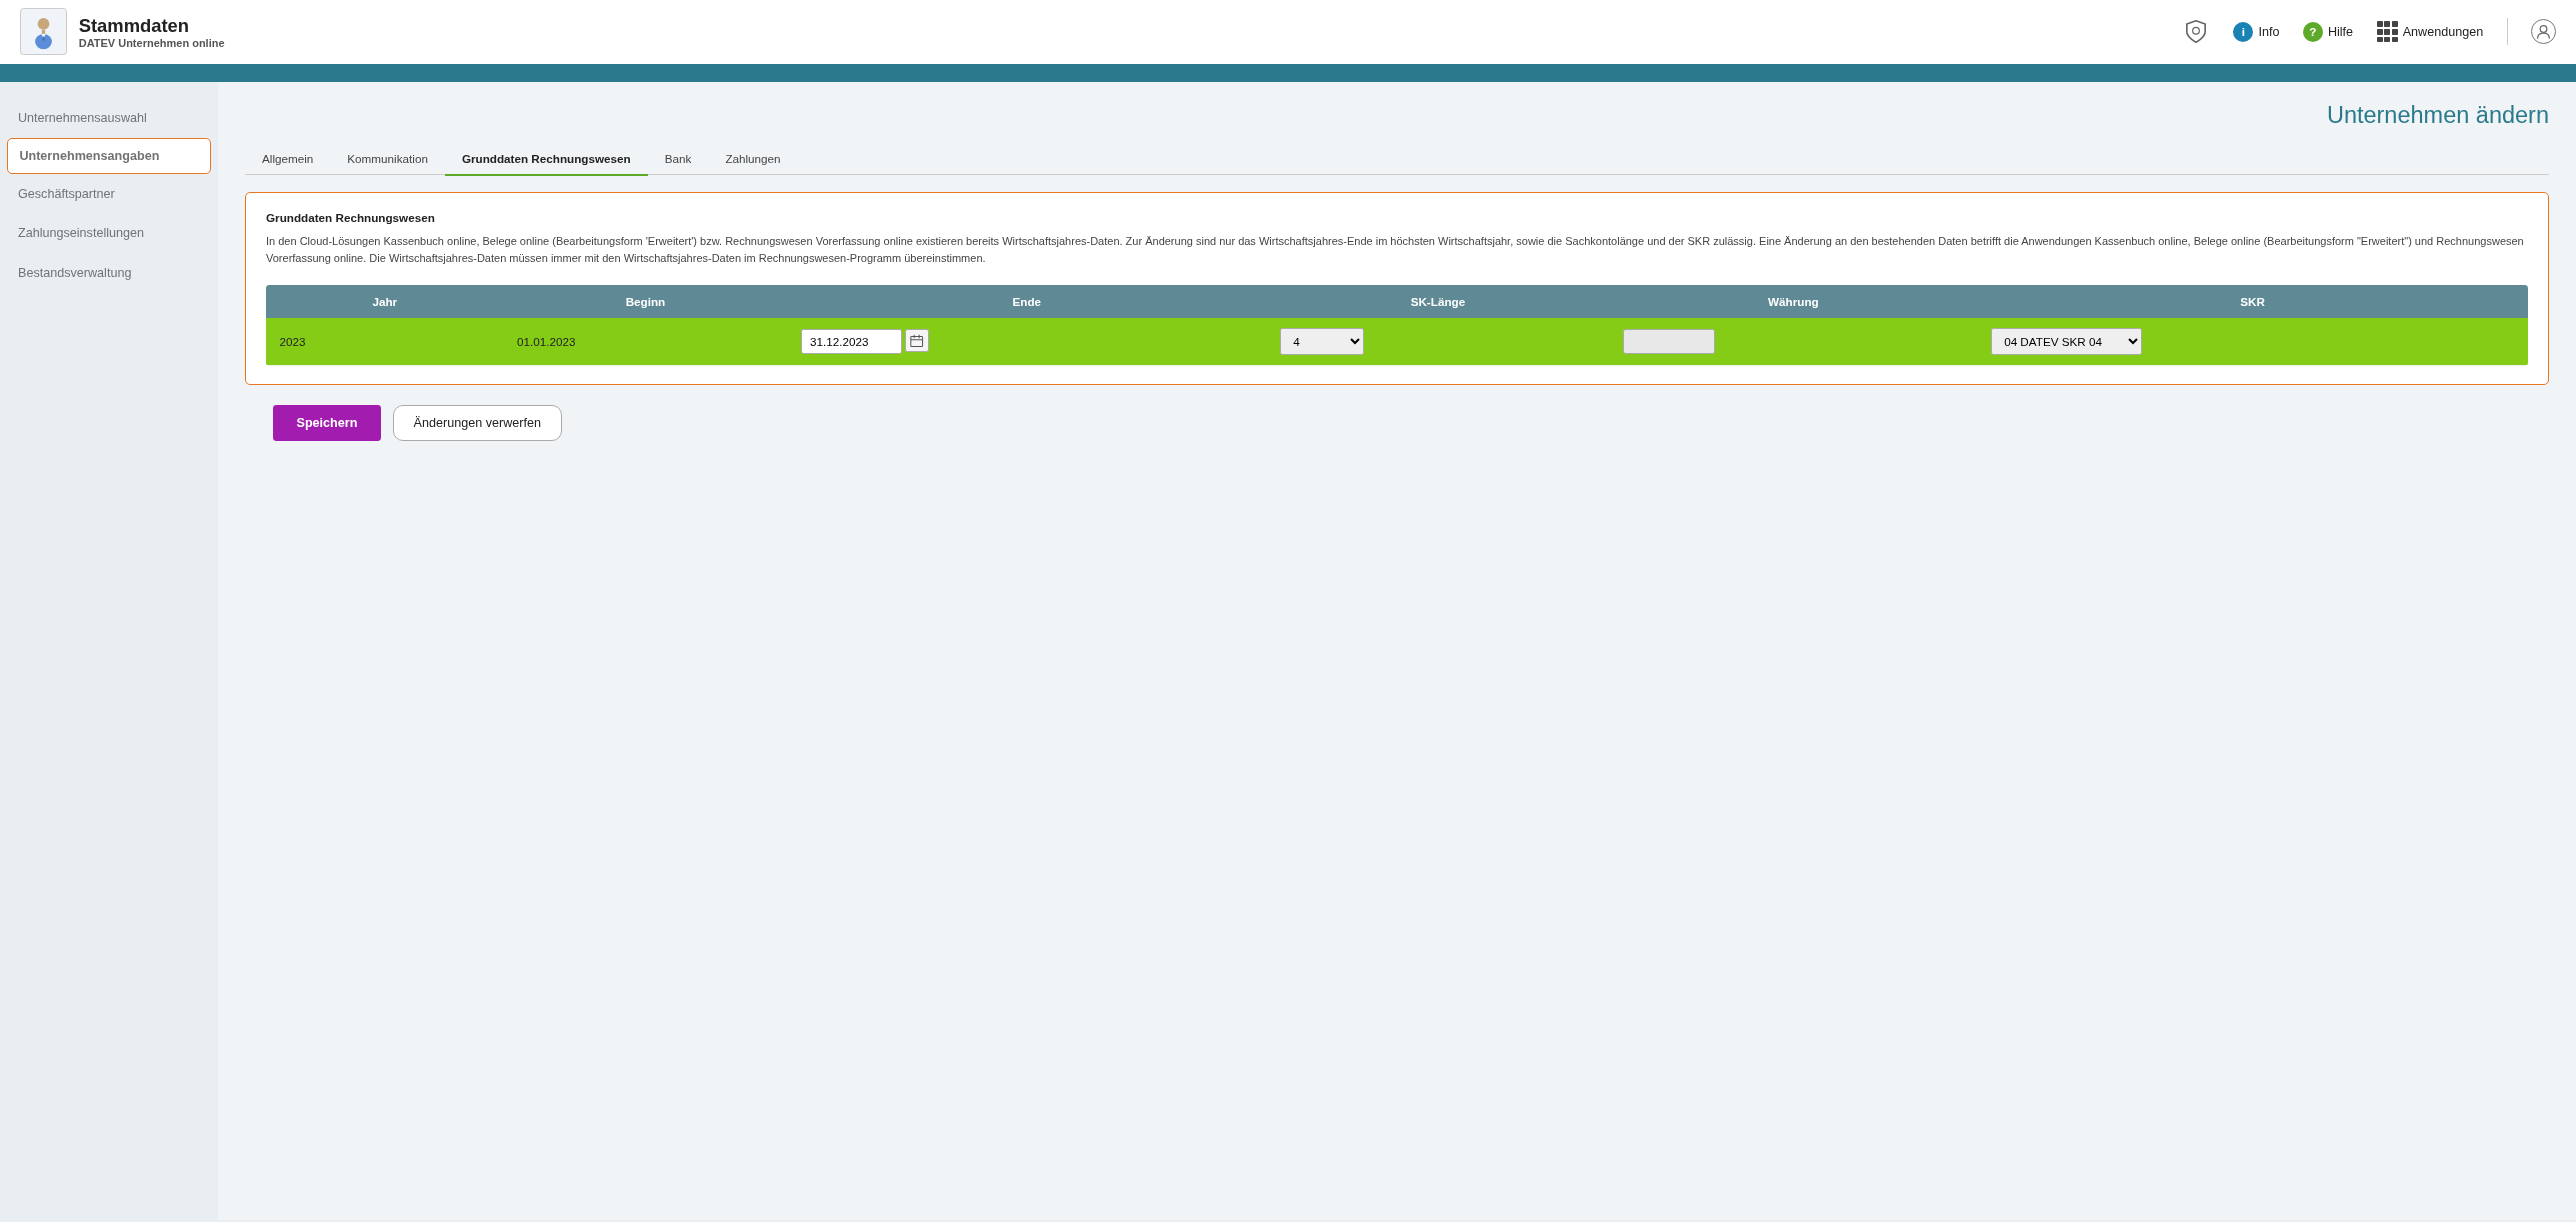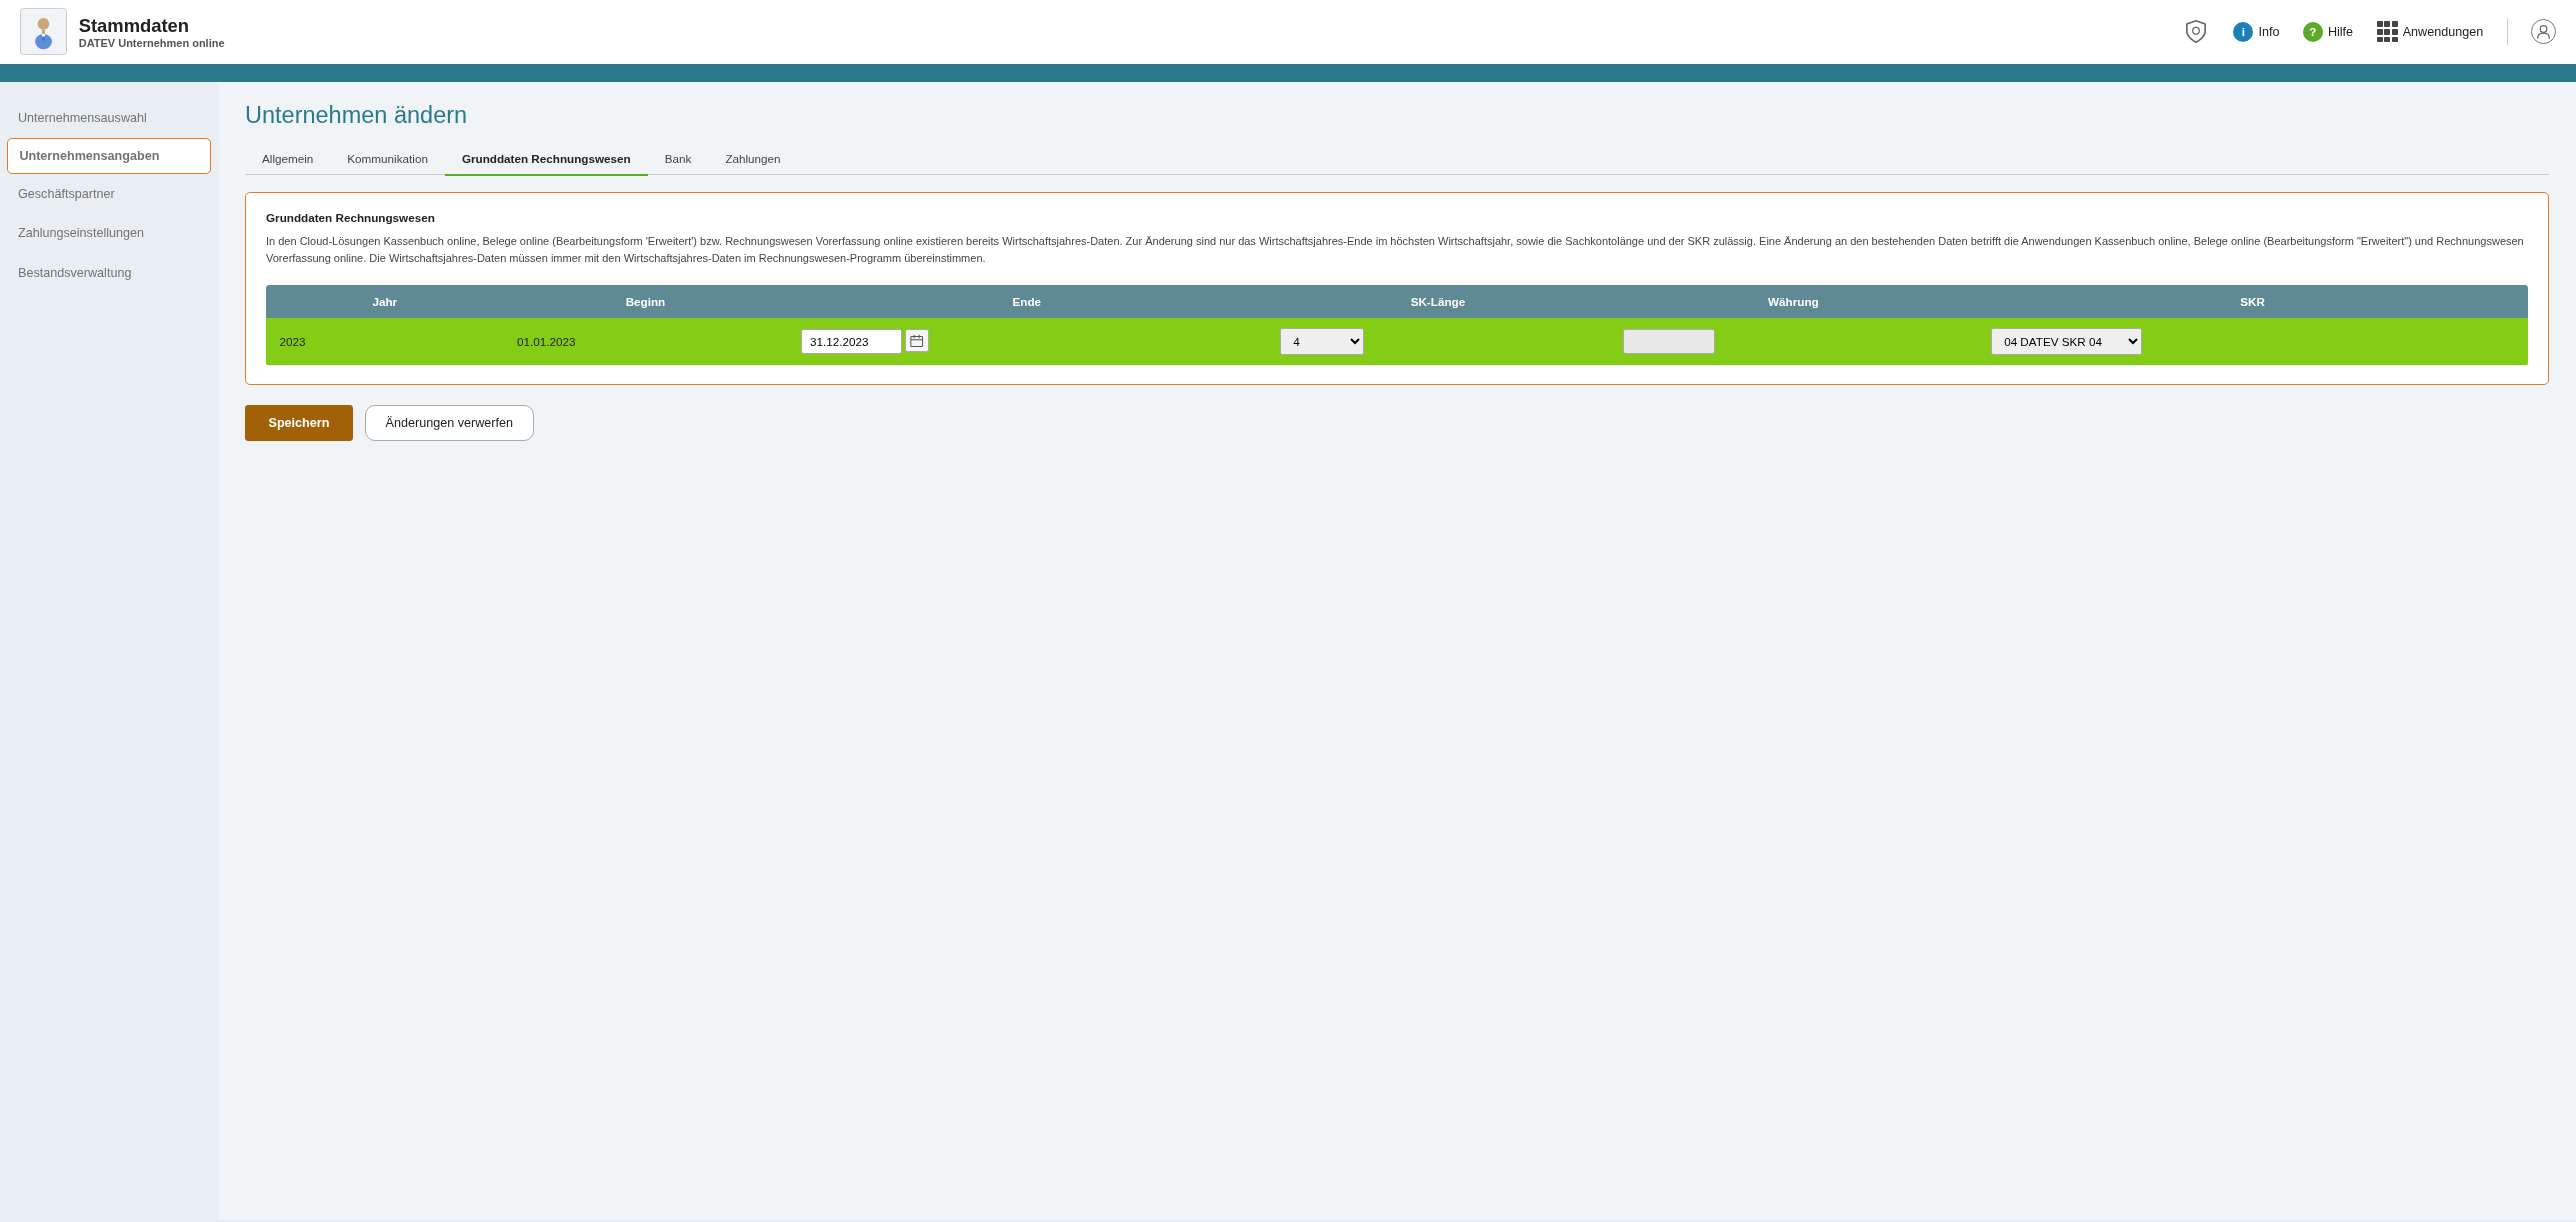--- a/index.html
+++ b/index.html
@@ -121,20 +121,21 @@
       flex: 1;
       background: #f0f4f7;
       padding: 20px 27px;
     }
 
     .page-title {
       font-size: 23.5px;
       color: #2a7a8c;
       font-weight: normal;
       margin-bottom: 15px;
+      text-align: right;
     }
 
     
     .tabs {
       display: flex;
       gap: 0;
       border-bottom: 1.7px solid #ccc;
       margin-bottom: 17px;
     }
     .tab {
@@ -252,28 +253,29 @@
       appearance: auto;
     }
 
     
     .btn-row {
       display: flex;
       gap: 11.7px;
       margin-top: 17px;
     }
     .btn-save {
-      background: #a16207;
+      background: #a21caf;
       color: white;
       border: none;
       padding: 10px 23.5px;
       font-size: 12.6px;
       border-radius: 3.4px;
       cursor: pointer;
       font-weight: bold;
+      margin-left: 28px;
     }
     .btn-discard {
       background: white;
       color: #222;
       border: 0.8px solid #aaa;
       padding: 10px 20px;
       font-size: 12.6px;
       border-radius: 10px;
       cursor: pointer;
     }

